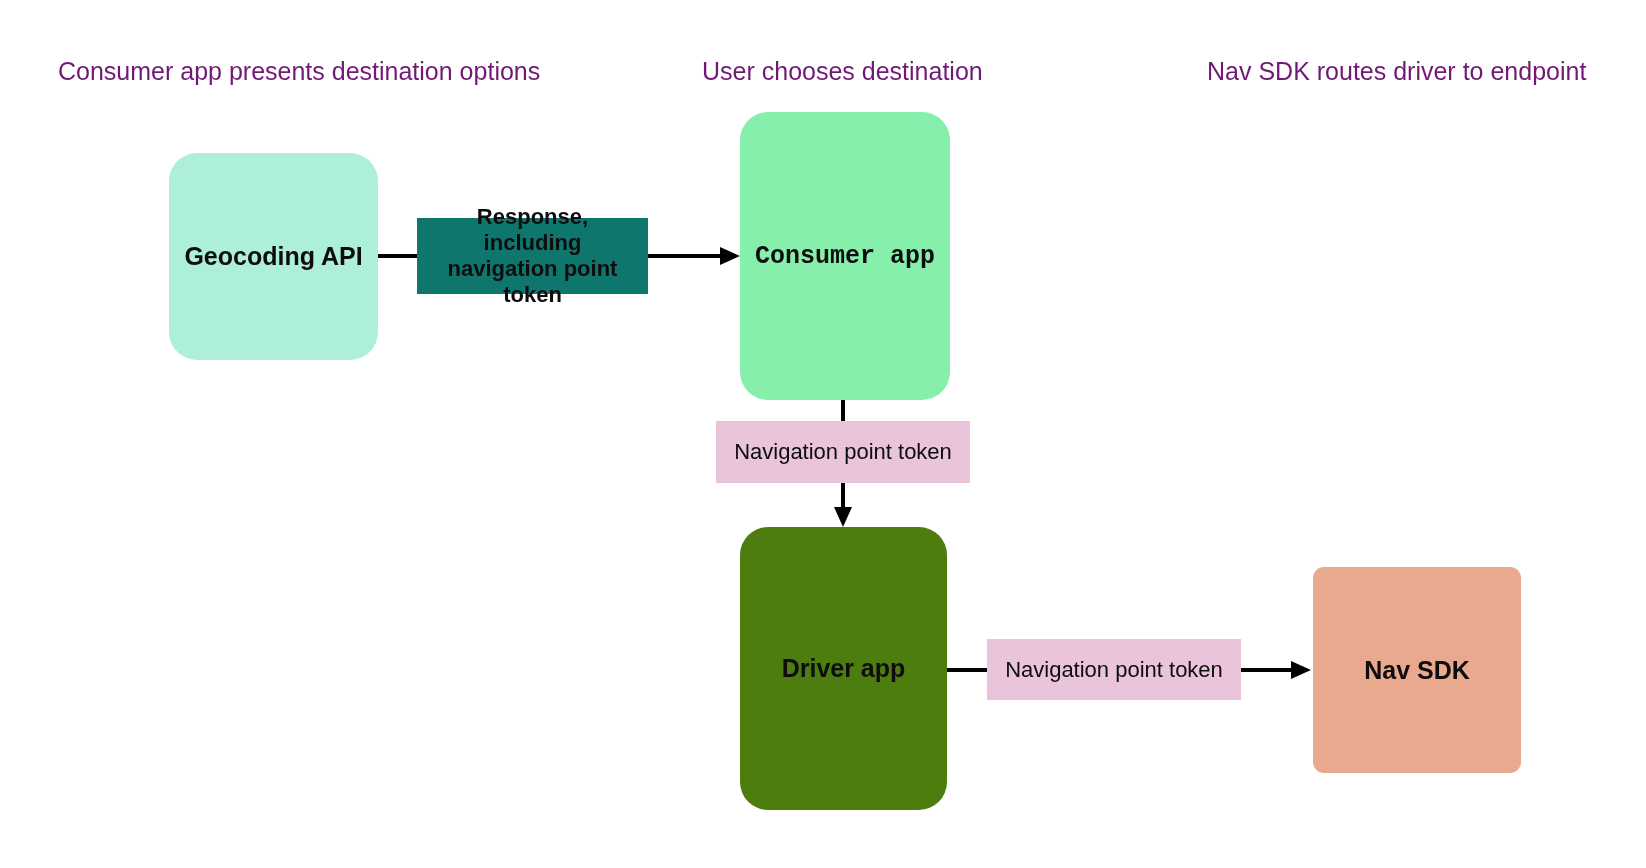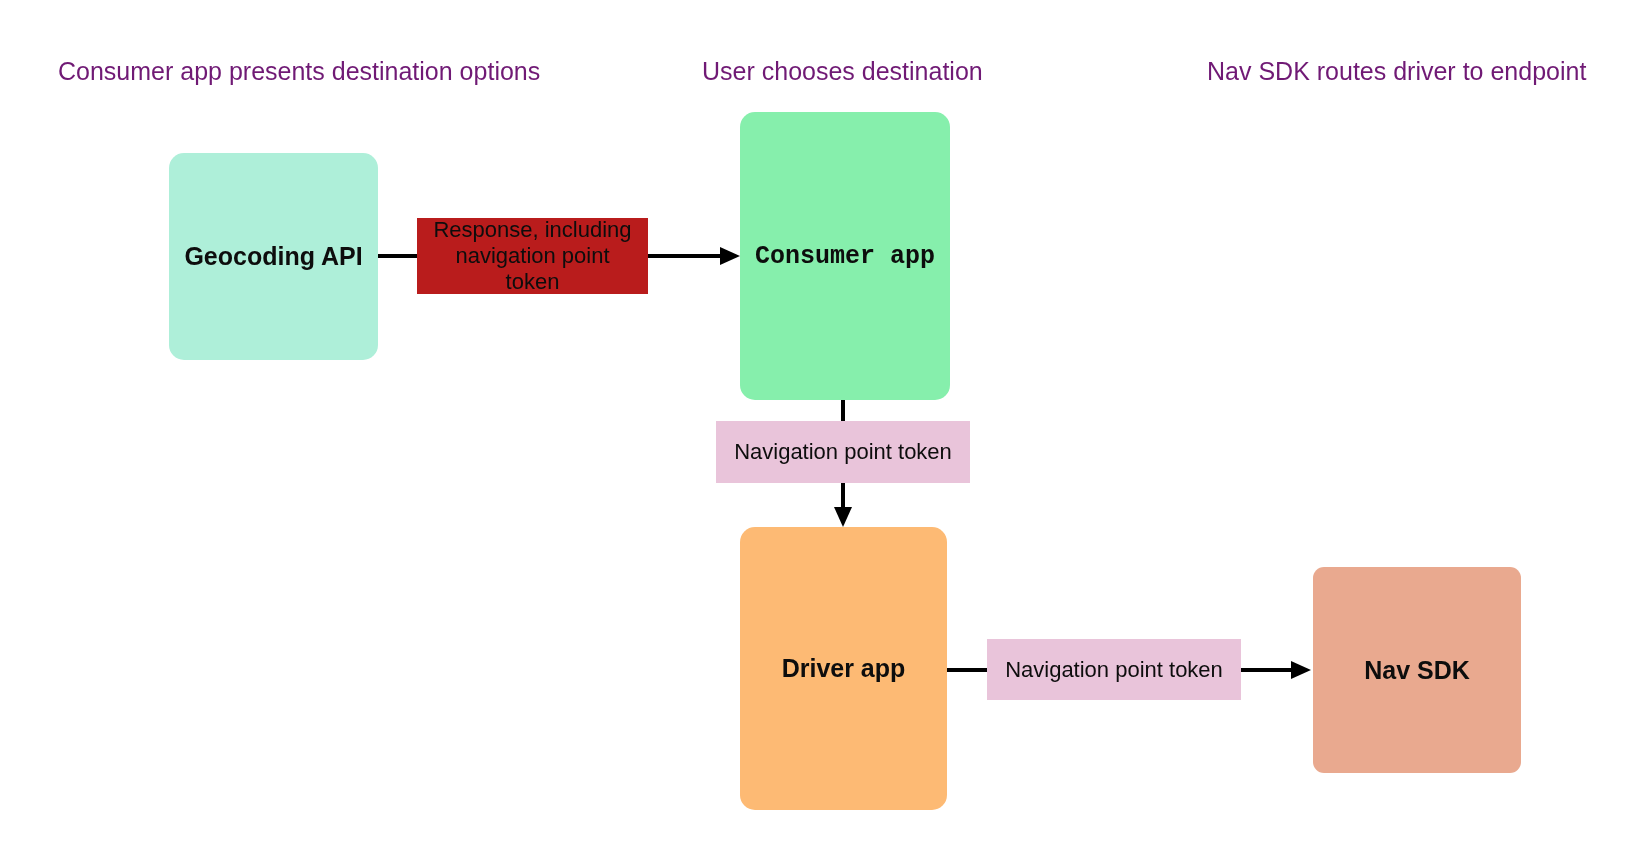--- a/index.html
+++ b/index.html
@@ -20,21 +20,21 @@
     white-space: nowrap;
     color: #701a75;
   }
   .node {
     position: absolute;
     display: flex;
     align-items: center;
     justify-content: center;
     font-size: 25px;
     font-weight: 700;
-    border-radius: 15px;
+    border-radius: 28px;
     text-align: center;
   }
   .elabel {
     position: absolute;
     display: flex;
     align-items: center;
     justify-content: center;
     font-size: 22px;
     font-weight: 400;
     line-height: 26px;
@@ -91,28 +91,28 @@
   <div class="hdr" id="hdr-left">Consumer app presents destination options</div>
   <div class="hdr" id="hdr-right">Nav SDK routes driver to endpoint</div>
   <div class="hdr" id="hdr-center">User chooses destination</div>
 
   <div class="node" id="node-geocoding" style="background: rgb(174, 239, 217);">
     <span>Geocoding API</span>
   </div>
   <div class="node" id="node-consumer" style="background: #86efac; font-family: Liberation Mono, monospace;">
     <span>Consumer app</span>
   </div>
-  <div class="node" id="node-driver" style="background: #fdba74;">
+  <div class="node" id="node-driver" style="background: #4d7c0f;">
     <span>Driver app</span>
   </div>
   <div class="node" id="node-navsdk" style="background: rgb(233, 169, 143);">
     <span>Nav SDK</span>
   </div>
 
-  <div class="elabel" id="label-response" style="background: #b91c1c;">
+  <div class="elabel" id="label-response" style="background: #0f766e; font-weight: bold;">
     <span class="wrap">Response, including navigation point token</span>
   </div>
   <div class="elabel" id="label-token-1" style="background: rgb(233, 196, 218);">
     <span class="wrap">Navigation point token</span>
   </div>
   <div class="elabel" id="label-token-2" style="background: rgb(233, 196, 218);">
     <span class="wrap">Navigation point token</span>
   </div>
 
   <div class="hline" id="line-geo-label" style="background: rgb(0, 0, 0);"></div>

